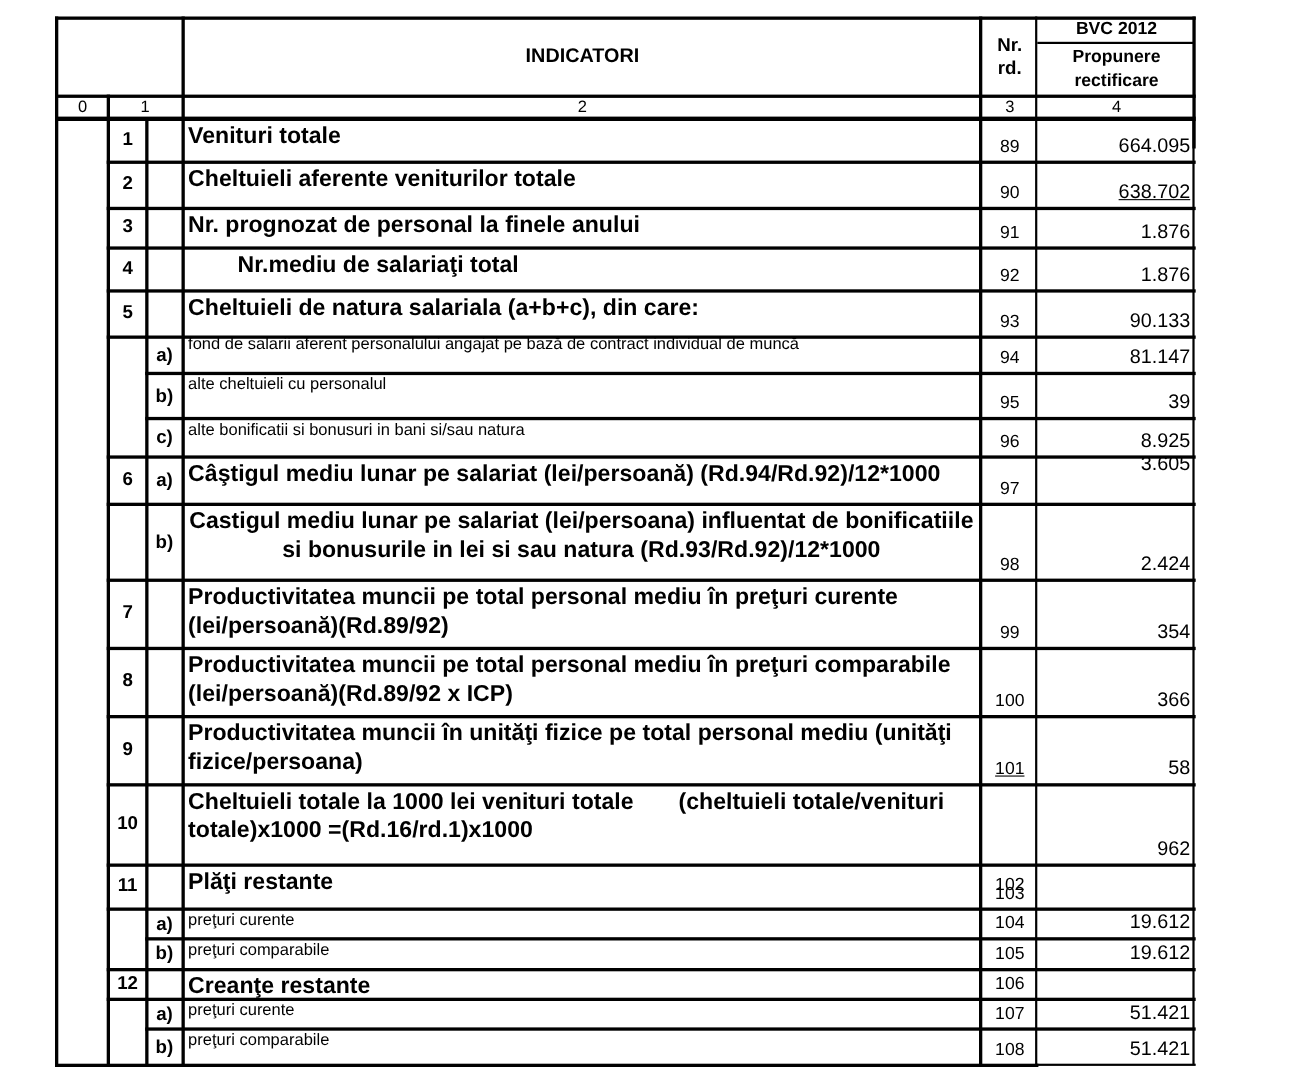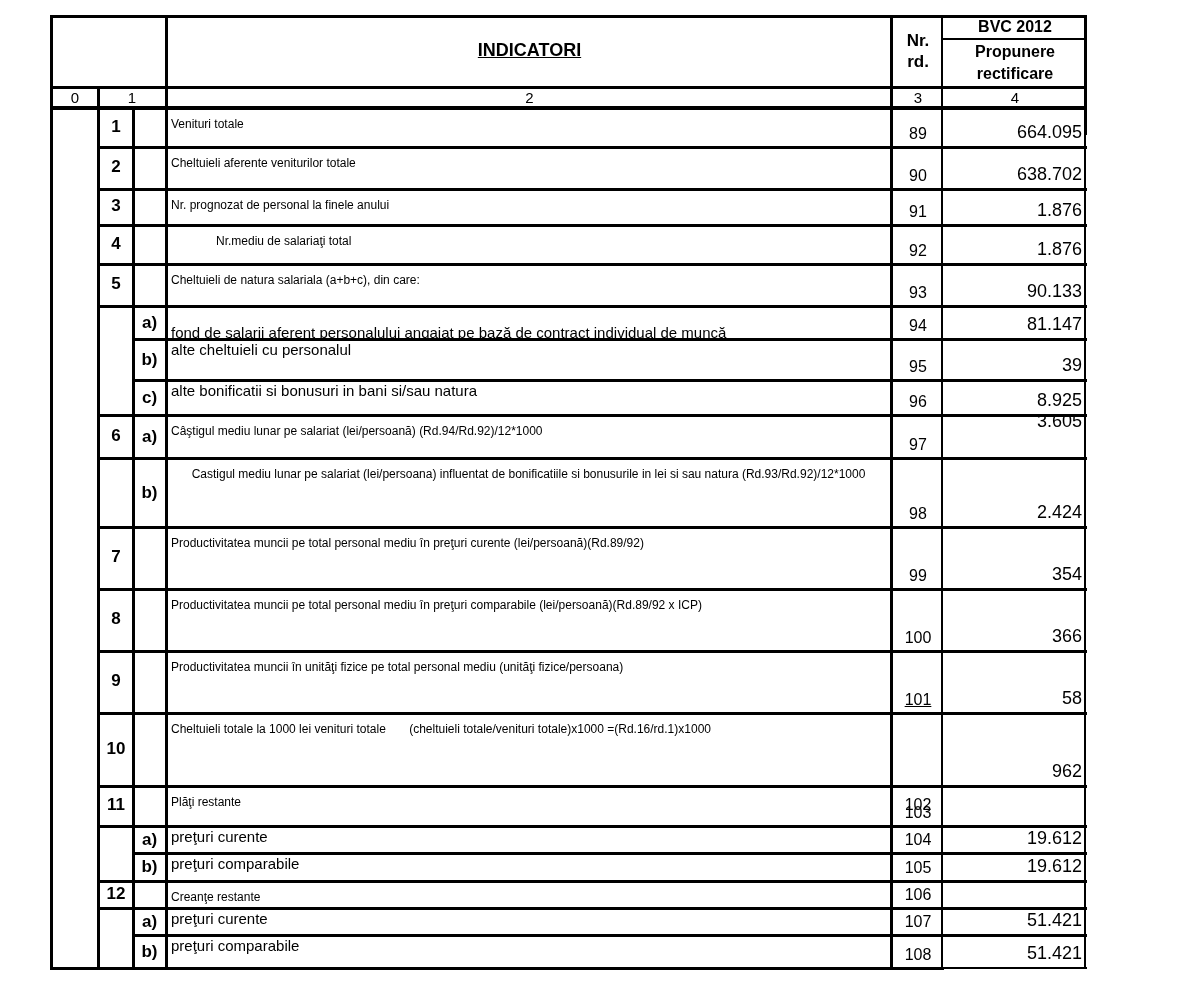--- a/index.html
+++ b/index.html
@@ -4,35 +4,35 @@
 <style>
   html, body { margin:0; padding:0; background:#ffffff; }
   body { width:1182px; height:990px; position:relative; overflow:hidden;
          font-family:"Liberation Sans", sans-serif; color:#000; }
   .abs { position:absolute; box-sizing:border-box; }
   .hdr-text { position:absolute; font-weight:bold; text-align:center; }
   .idx { position:absolute; font-size:15px; text-align:center; }
   .num { position:absolute; font-weight:bold; font-size:17px; text-align:center; }
   .let { position:absolute; font-weight:bold; font-size:17px; text-align:center; }
   .ind { position:absolute; left:171px; width:715px; line-height:26px; }
-  .ind.bold { font-weight:normal; font-size:12px; }
+  .ind.bold { font-weight:bold; font-size:21px; }
   .ind.small { font-size:15px; line-height:18px; }
   .rd { position:absolute; left:893px; width:50px; text-align:center; font-size:16px; }
   .val { position:absolute; left:944px; width:138px; text-align:right; font-size:18px; }
   .hline { position:absolute; background:#000; }
   .vline { position:absolute; background:#000; }
 </style>
 </head>
 <body>
 
 <div class="abs" style="left:50px;top:16px;width:1037px;height:953px;">
 </div>
 
 <div>
-  <div class="hdr-text" style="left:167px;top:40px;width:725px;font-size:18px;text-decoration:underline;">INDICATORI</div>
+  <div class="hdr-text" style="left:167px;top:40px;width:725px;font-size:18px;">INDICATORI</div>
   <div class="hdr-text" style="left:893px;top:31px;width:50px;font-size:17px;">Nr.</div>
   <div class="hdr-text" style="left:893px;top:52px;width:50px;font-size:17px;">rd.</div>
   <div class="hdr-text" style="left:944px;top:18px;width:142px;font-size:16px;">BVC 2012</div>
   <div class="hdr-text" style="left:944px;top:43px;width:142px;font-size:16px;">Propunere</div>
   <div class="hdr-text" style="left:944px;top:65px;width:142px;font-size:16px;">rectificare</div>
 </div>
 
 <div>
   <div class="idx" style="left:52px;top:89px;width:46px;">0</div>
   <div class="idx" style="left:98px;top:89px;width:68px;">1</div>
@@ -47,21 +47,21 @@
       <div class="let" style="left: 133px; width: 33px; top: 117.5px;"></div>
       <div class="ind bold" style="top: 111px;">Venituri totale</div>
       <div class="rd" style="top: 125px;">89</div>
       <div class="val" style="top: 122px;">664.095</div>
     </div>
     <div>
       <div class="num" style="left: 99px; width: 34px; top: 157px;">2</div>
       <div class="let" style="left: 133px; width: 33px; top: 158px;"></div>
       <div class="ind bold" style="top: 150px;">Cheltuieli aferente veniturilor totale</div>
       <div class="rd" style="top: 167px;">90</div>
-      <div class="val" style="top: 164px;">638.702</div>
+      <div class="val" style="top: 164px; text-decoration: underline;">638.702</div>
     </div>
     <div>
       <div class="num" style="left: 99px; width: 34px; top: 196px;">3</div>
       <div class="let" style="left: 133px; width: 33px; top: 197px;"></div>
       <div class="ind bold" style="top: 192px;">Nr. prognozat de personal la finele anului</div>
       <div class="rd" style="top: 203px;">91</div>
       <div class="val" style="top: 200px;">1.876</div>
     </div>
     <div>
       <div class="num" style="left: 99px; width: 34px; top: 233.5px;">4</div>
@@ -73,21 +73,21 @@
     <div>
       <div class="num" style="left: 99px; width: 34px; top: 274px;">5</div>
       <div class="let" style="left: 133px; width: 33px; top: 275px;"></div>
       <div class="ind bold" style="top: 267px;">Cheltuieli de natura salariala (a+b+c), din care:</div>
       <div class="rd" style="top: 284px;">93</div>
       <div class="val" style="top: 281px;">90.133</div>
     </div>
     <div>
       <div class="num" style="left: 99px; width: 34px; top: 311.5px;"></div>
       <div class="let" style="left: 133px; width: 33px; top: 312.5px;">a)</div>
-      <div class="ind small" style="top: 324px;">fond de salarii aferent personalului  angajat pe bază de contract individual de muncă</div>
+      <div class="ind small" style="top: 304px;">fond de salarii aferent personalului  angajat pe bază de contract individual de muncă</div>
       <div class="rd" style="top: 317px;">94</div>
       <div class="val" style="top: 314px;">81.147</div>
     </div>
     <div>
       <div class="num" style="left: 99px; width: 34px; top: 348.5px;"></div>
       <div class="let" style="left: 133px; width: 33px; top: 349.5px;">b)</div>
       <div class="ind small" style="top: 341px;">alte cheltuieli cu personalul</div>
       <div class="rd" style="top: 358px;">95</div>
       <div class="val" style="top: 355px;">39</div>
     </div>

